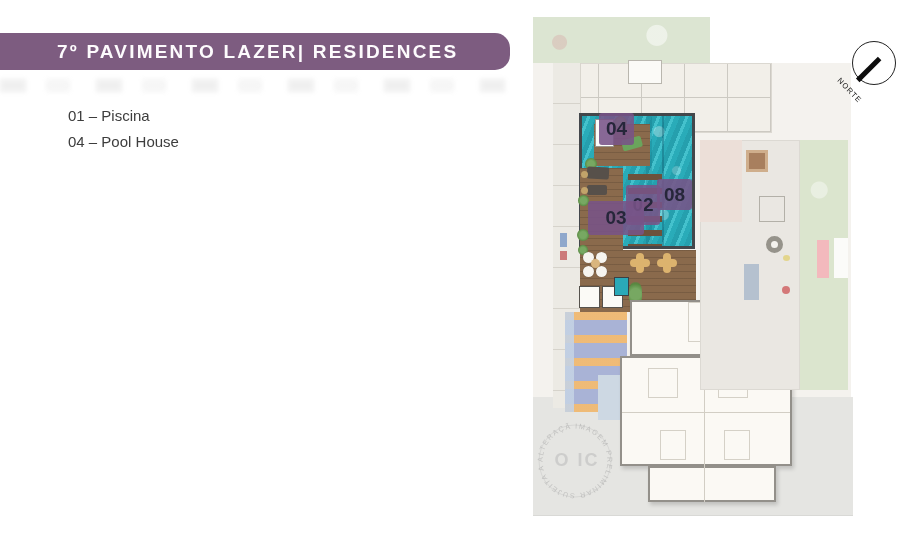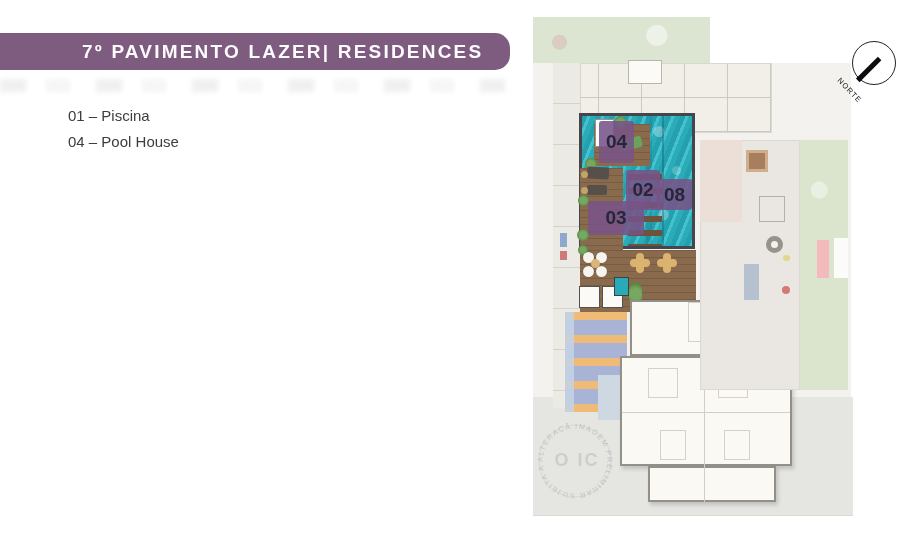--- a/index.html
+++ b/index.html
@@ -7,21 +7,21 @@
     width:912px;height:556px;background:#ffffff;overflow:hidden;
     font-family:"Liberation Sans", sans-serif;position:relative;
   }
   .abs{position:absolute;}
 
   
   .title-banner{
     left:0;top:33px;width:510px;height:37px;
     background:#7d5c80;border-radius:0 15px 15px 0;
     color:#fdfbfd;font-size:19px;font-weight:bold;letter-spacing:2.2px;
-    line-height:37px;padding-left:82px;box-sizing:border-box;white-space:nowrap;
+    line-height:37px;padding-left:57px;box-sizing:border-box;white-space:nowrap;
   }
   .ghost-band{
     left:0;top:79px;width:505px;height:13px;opacity:.35;filter:blur(2.5px);
     background:repeating-linear-gradient(90deg, rgba(130,130,130,.35) 0 26px, transparent 26px 46px, rgba(150,150,150,.25) 46px 70px, transparent 70px 96px);
   }
 
   
   .legend{left:68px;top:103px;color:#3d3d3d;font-size:15px;line-height:25.5px;}
   .legend div{white-space:nowrap;}
 
@@ -194,24 +194,24 @@
   <div class="abs square-outline"></div>
   <div class="abs donut"></div>
   <div class="abs elevator"></div>
   <div class="abs dot" style="left:249px;top:269px;width:8px;height:8px;background:#d47878;"></div>
   <div class="abs dot" style="left:250px;top:238px;width:7px;height:6px;background:#e3d58c;"></div>
 
   <div class="abs lawn"></div>
   <div class="abs lawn-pink"></div>
   <div class="abs lawn-white"></div>
 
-  <div class="abs badge" style="left:66px;top:104px;width:35px;height:42px;">
+  <div class="abs badge" style="left:66px;top:96px;width:35px;height:32px;">
     <span>04</span>
   </div>
-  <div class="abs badge" style="left:93px;top:153px;width:34px;height:40px;">
+  <div class="abs badge" style="left:93px;top:168px;width:34px;height:40px;">
     <span>02</span>
   </div>
   <div class="abs badge" style="left:124px;top:162px;width:35px;height:31px;">
     <span>08</span>
   </div>
   <div class="abs badge" style="left:55px;top:184px;width:56px;height:34px;">
     <span>03</span>
   </div>
 
   <svg class="abs watermark" viewBox="0 0 100 100">

